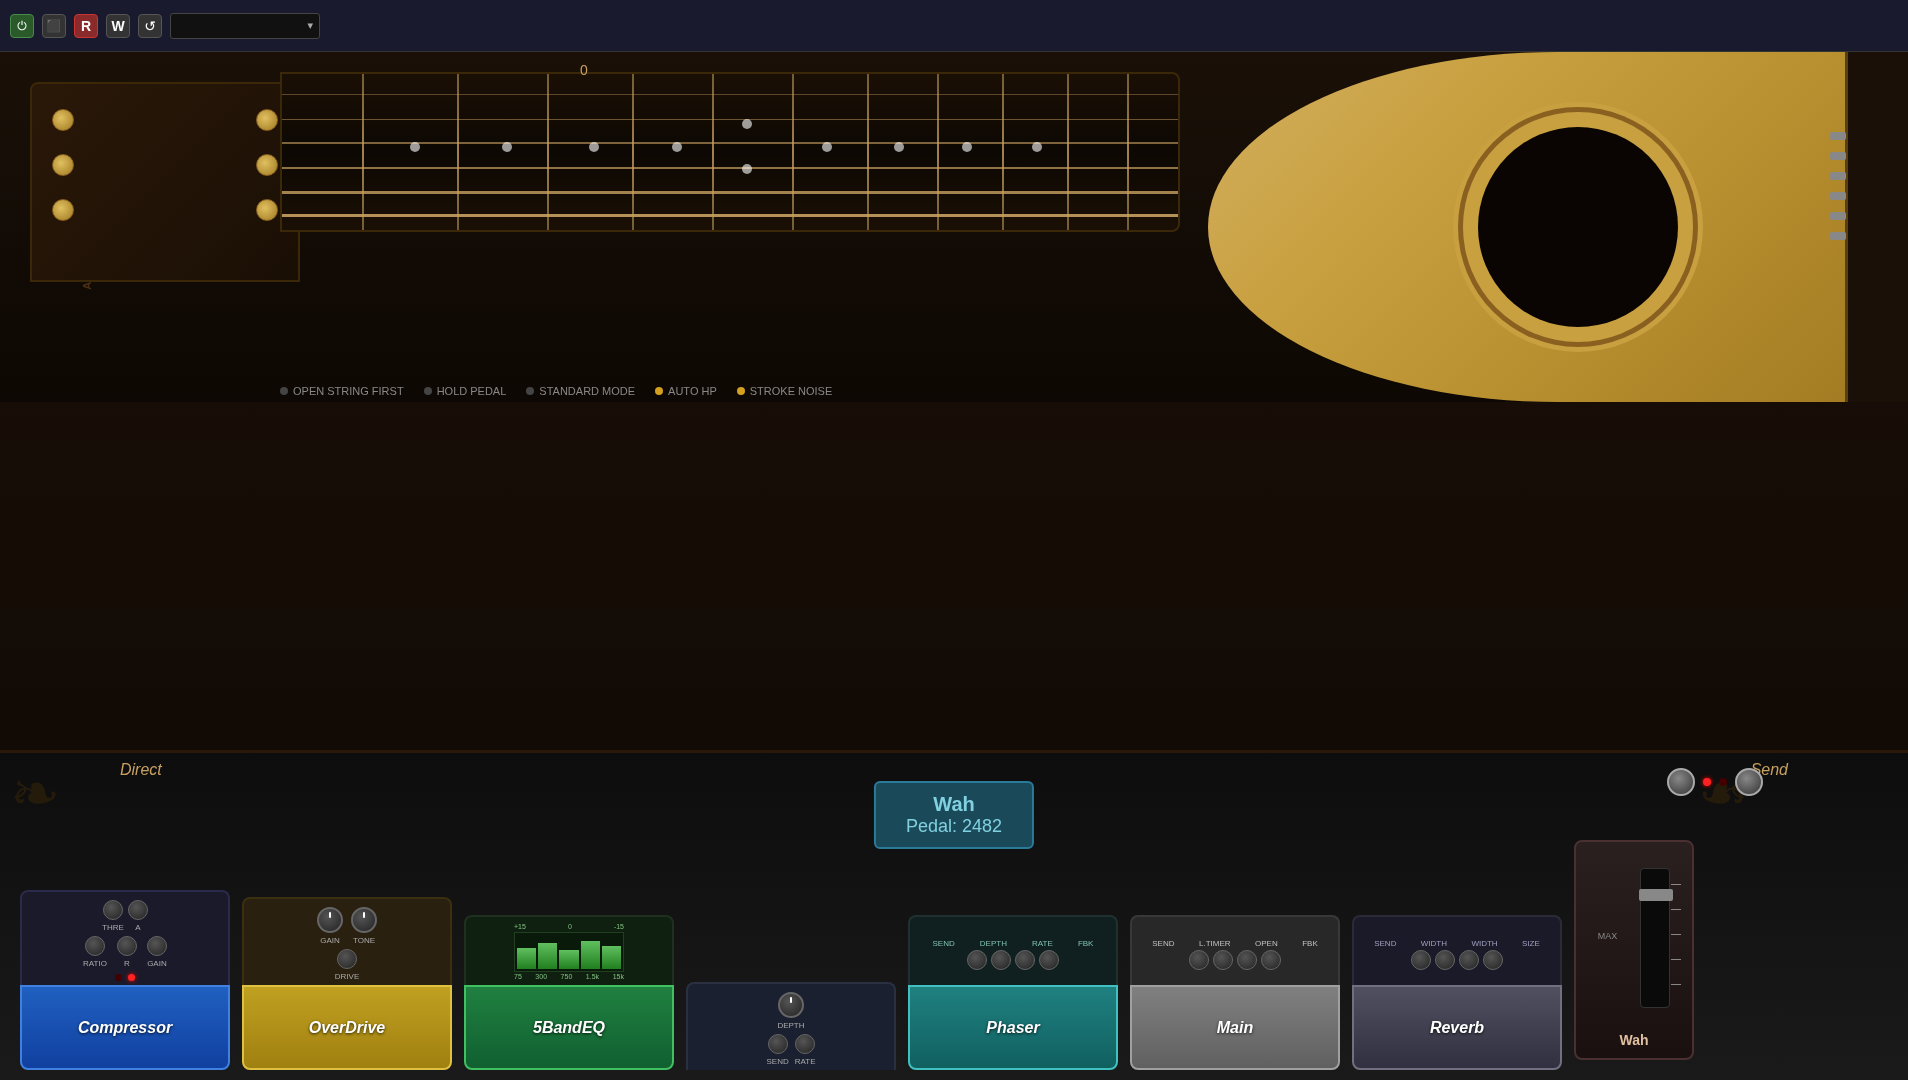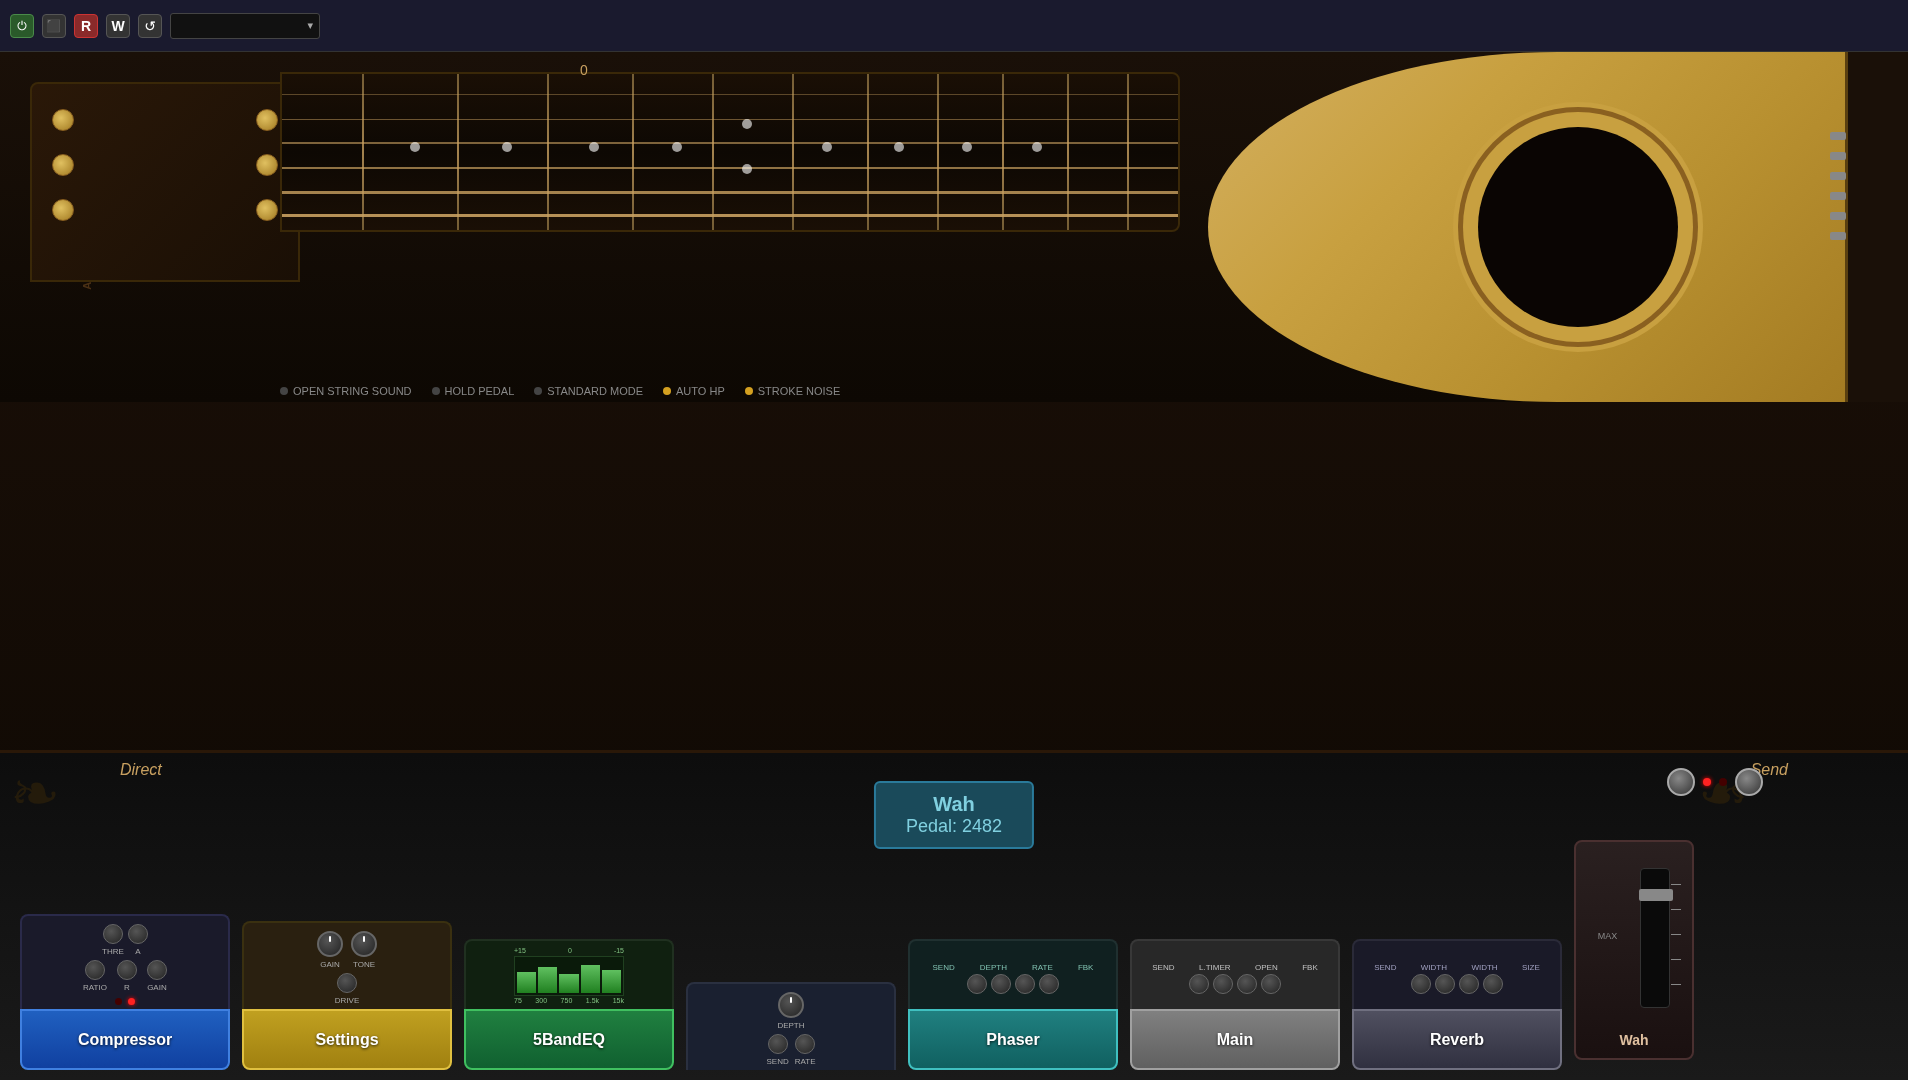--- a/index.html
+++ b/index.html
@@ -292,26 +292,27 @@
       padding: 8px 6px 4px;
       display: flex;
       justify-content: center;
       gap: 6px;
       align-items: center;
       min-height: 70px;
     }
 
     .pedal-bottom {
       width: 100%;
-      height: 61px;
+      height: 85px;
       border-radius: 0 0 8px 8px;
       display: flex;
       align-items: center;
       justify-content: center;
       cursor: pointer;
+      font-style: italic;
     }
 
     .pedal-name {
       color: #fff;
       font-size: 16px;
       font-weight: bold;
       text-shadow: 0 1px 3px rgba(0,0,0,0.8);
     }
 
     
@@ -617,21 +618,21 @@
       <div class="fret-dot" style="left:750px; top:68px;"></div>
     </div>
 
     <div class="position-display">
       <span>0</span>
     </div>
 
     <div class="mode-indicators">
       <div class="mode-indicator">
         <div class="mode-dot"></div>
-        <span>OPEN STRING SOUND</span>
+        <span>OPEN STRING FIRST</span>
       </div>
       <div class="mode-indicator">
         <div class="mode-dot"></div>
         <span>HOLD PEDAL</span>
       </div>
       <div class="mode-indicator">
         <div class="mode-dot"></div>
         <span>STANDARD MODE</span>
       </div>
       <div class="mode-indicator">
@@ -731,21 +732,21 @@
                 <div class="knob-label">TONE</div>
               </div>
             </div>
             <div class="knob-group">
               <div class="knob-small"></div>
               <div class="knob-label">DRIVE</div>
             </div>
           </div>
         </div>
         <div class="pedal-bottom">
-          <span class="pedal-name">Settings</span>
+          <span class="pedal-name">OverDrive</span>
         </div>
       </div>
 
       <div class="pedal pedal-eq">
         <div class="pedal-top" style="padding:4px;">
           <div class="eq-display">
             <div class="eq-scale">
               <span>+15</span>
               <span>0</span>
               <span>-15</span>

